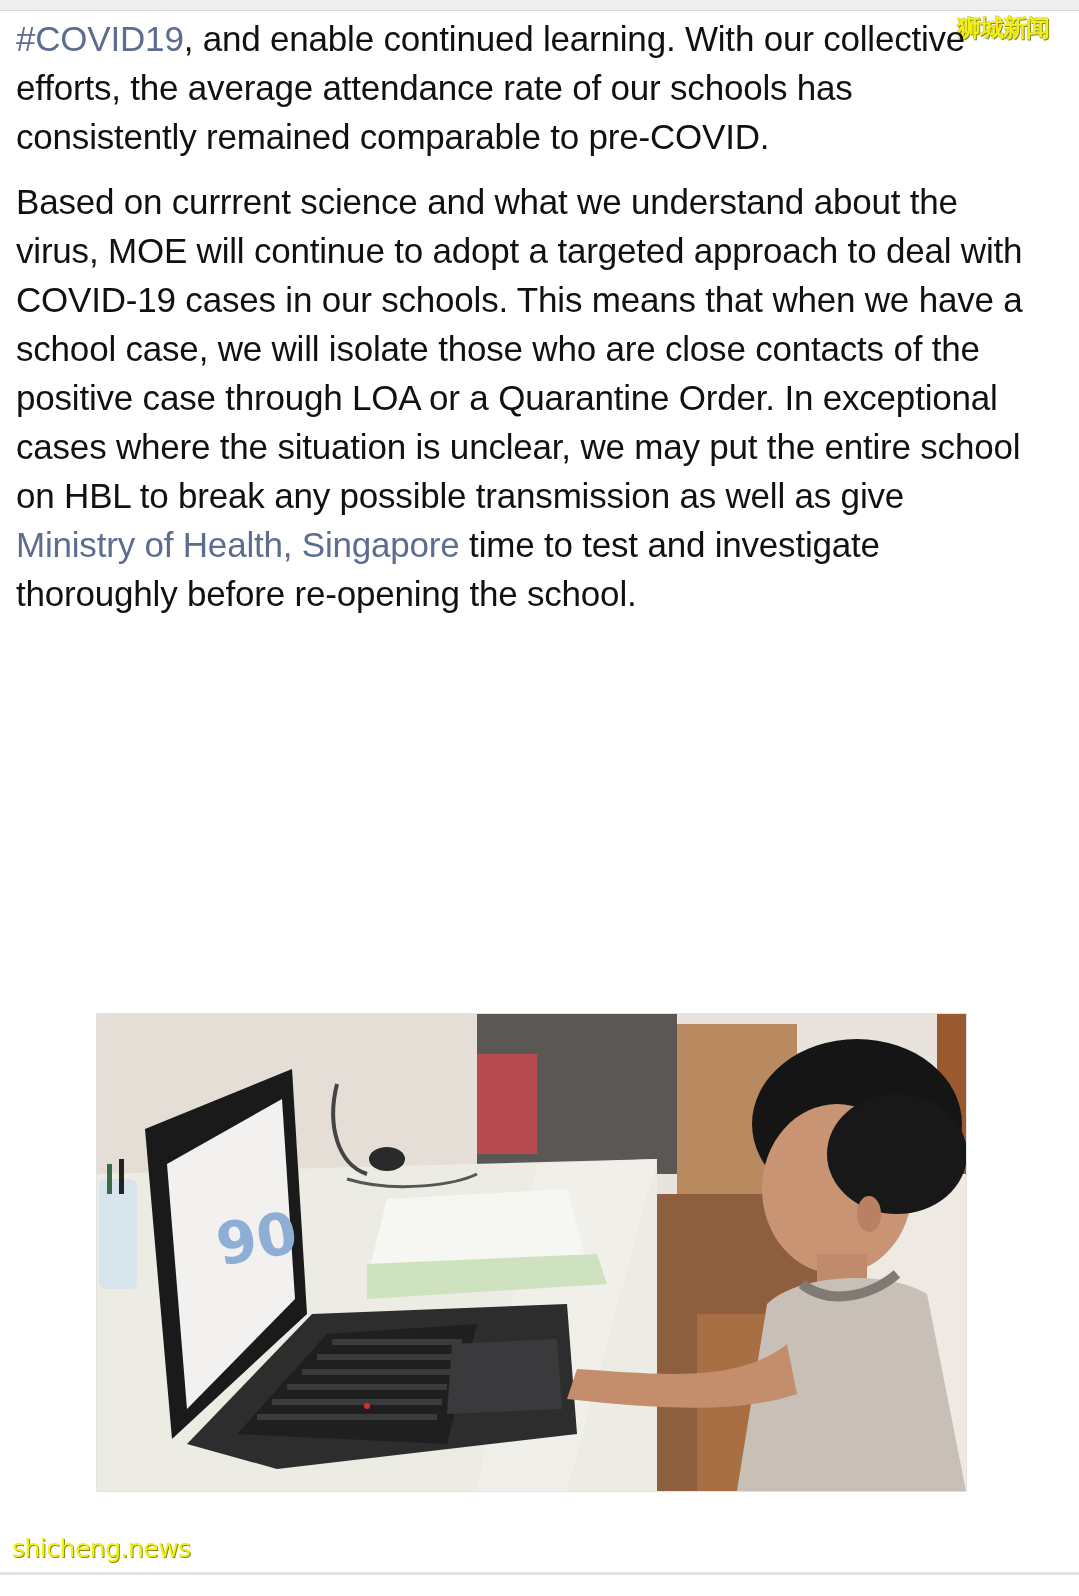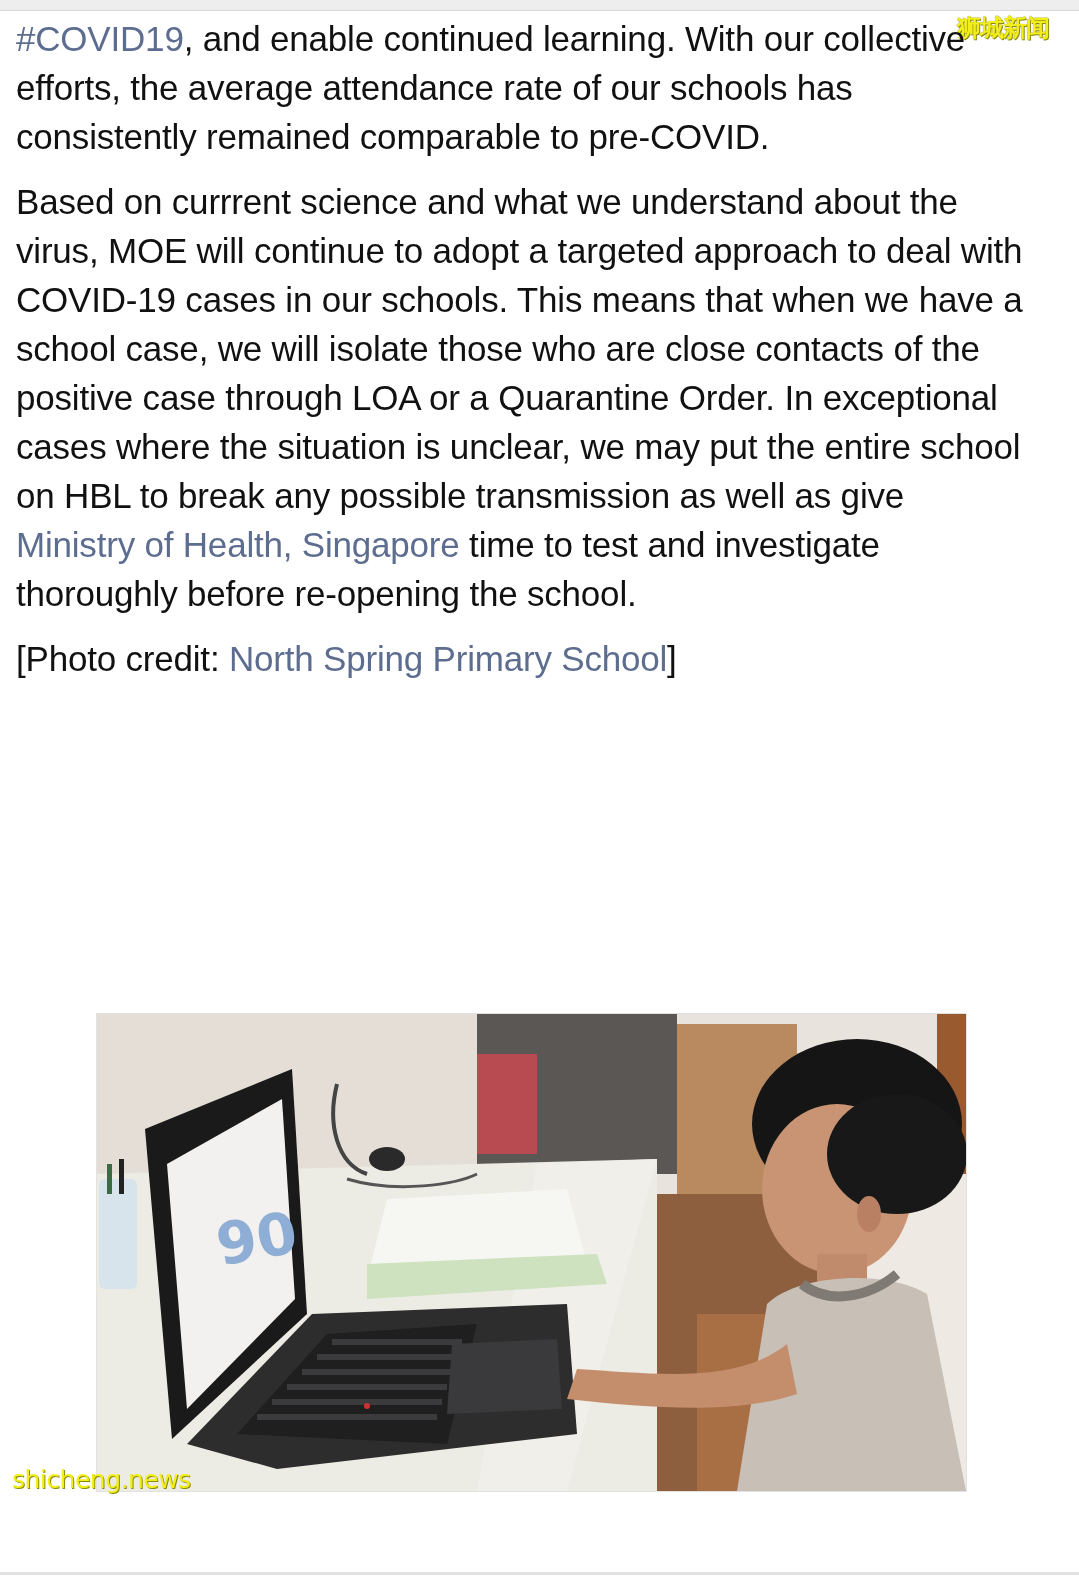--- a/index.html
+++ b/index.html
@@ -65,44 +65,41 @@
     position: absolute;
     left: 0;
     top: 1572px;
     width: 1079px;
     height: 3px;
     background: #e2e2e2;
   }
   .watermark-bottom {
     position: absolute;
     left: 12px;
-    top: 1465px;
+    top: 1534px;
     font-size: 25px;
     color: #f2ee1a;
     text-shadow: 1px 1px 0 #8a8a10;
     font-family: "DejaVu Sans", sans-serif;
     letter-spacing: -0.5px;
   }
 </style>
 </head>
 <body>
 
 <div class="top-bar"></div>
 
 <div class="watermark-top">狮城新闻</div>
 
 <div class="post">
   <p class="para">
     <a class="link">#COVID19</a><span>, and enable continued learning. With our collective efforts, the average attendance rate of our schools has consistently remained comparable to pre-COVID.</span>
   </p>
   <p class="para">
     <span>Based on currrent science and what we understand about the virus, MOE will continue to adopt a targeted approach to deal with COVID-19 cases in our schools. This means that when we have a school case, we will isolate those who are close contacts of the positive case through LOA or a Quarantine Order. In exceptional cases where the situation is unclear, we may put the entire school on HBL to break any possible transmission as well as give </span><a class="link">Ministry of Health, Singapore</a><span> time to test and investigate thoroughly before re-opening the school.</span>
-  </p>
-  <p class="para">
-    <span>[Photo credit: </span><a class="link">North Spring Primary School</a><span>]</span>
   </p>
 </div>
 
 <div class="photo" title="Boy doing home-based learning on a laptop at a desk">
   <svg width="869" height="477" viewBox="0 0 869 477" xmlns="http://www.w3.org/2000/svg">
 
     <rect x="0" y="0" width="869" height="477" fill="#e8e3dc"></rect>
     <rect x="0" y="0" width="380" height="200" fill="#e4ded6"></rect>
 
     <rect x="380" y="0" width="200" height="160" fill="#5b5755"></rect>

